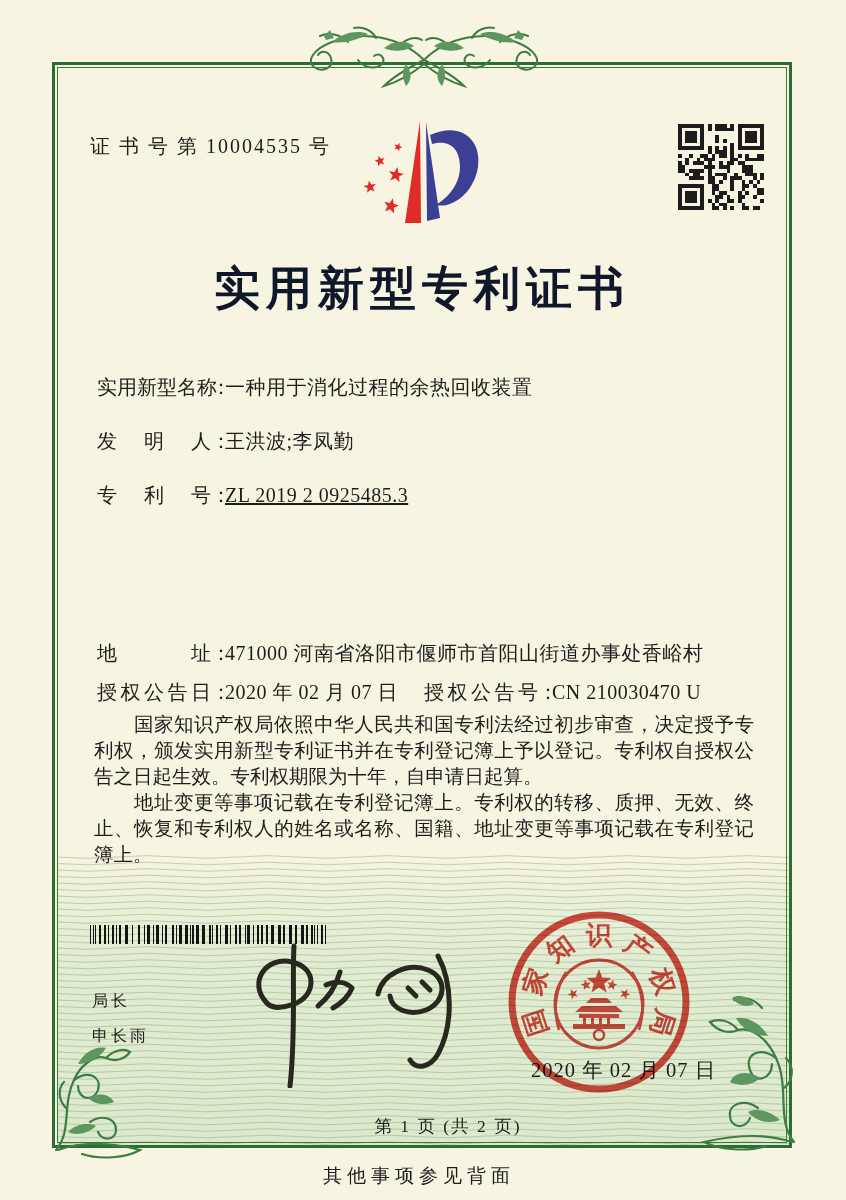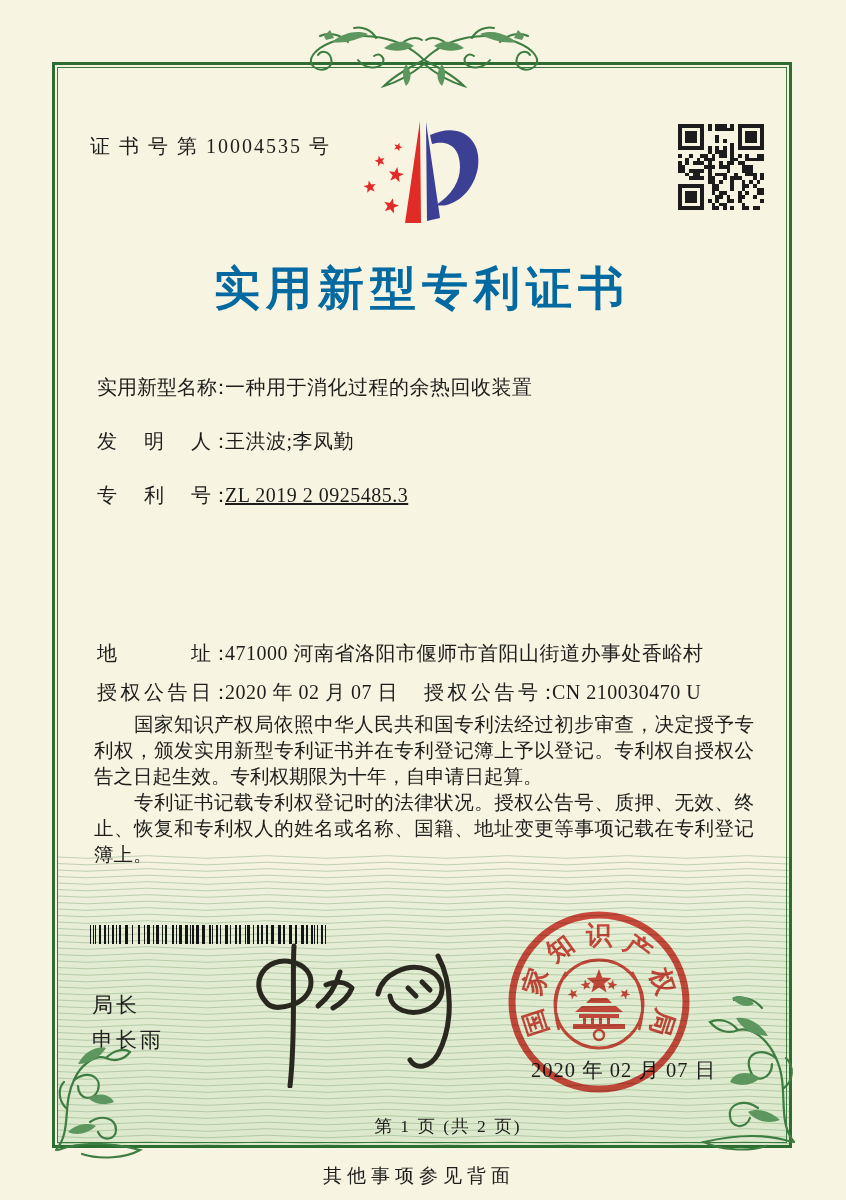--- a/index.html
+++ b/index.html
@@ -16,32 +16,32 @@
   
   .waveband{position:absolute;left:57px;top:854px;width:732px;height:291px;z-index:1;
     background:linear-gradient(180deg, rgba(226,236,211,0) 0px, rgba(226,236,211,0.55) 45px,
                rgba(224,235,208,0.92) 110px, rgba(219,232,203,0.95) 100%);}
   .waveband svg{position:absolute;left:0;top:0;}
 
   .layer{position:absolute;z-index:3;}
 
   .certno{left:90px;top:133px;font-size:20px;letter-spacing:2px;}
   .title{left:0;top:258px;width:100%;text-align:center;font-size:46px;font-weight:700;
-         letter-spacing:6px;text-indent:6px;color:#0369a1;}
+         letter-spacing:6px;text-indent:6px;color:#0f172a;}
 
   .row{font-size:20px;white-space:nowrap;}
   .row .lbl{display:inline-block;width:114px;text-align:justify;text-align-last:justify;
             -moz-text-align-last:justify;vertical-align:top;}
   .row .col{display:inline-block;width:14px;}
   .row .val{letter-spacing:0.5px;}
 
   .paras{left:94px;top:712px;width:660px;font-size:19.5px;line-height:26px;text-align:justify;}
   .paras p{margin:0;text-indent:2.05em;}
 
-  .signer{font-family:"Liberation Sans","DejaVu Sans",sans-serif;font-size:21px;
+  .signer{font-family:"Liberation Sans","DejaVu Sans",sans-serif;font-size:16px;
           letter-spacing:3px;color:#20201e;}
   .sealdate{left:531px;top:1056px;font-size:20.5px;letter-spacing:1px;z-index:3;}
   .pagefoot{left:0;top:1114px;width:100%;text-align:center;font-size:17.5px;letter-spacing:2px;padding-left:29px;}
   .backnote{left:0;top:1163px;width:100%;text-align:center;font-size:19px;letter-spacing:5px;}
 
   .seal{z-index:4;mix-blend-mode:multiply;}
   .ornament{z-index:7;pointer-events:none;}
   svg{display:block;}
   .qr{shape-rendering:crispEdges;}
 </style>
@@ -457,21 +457,21 @@
   </div>
   <div class="layer row" style="left:97px;top:679px;">
     <span class="lbl">授权公告日</span><span class="col">：</span><span class="val">2020 年 02 月 07 日</span>
   </div>
   <div class="layer row" style="left:424px;top:679px;">
     <span class="lbl">授权公告号</span><span class="col">：</span><span class="val">CN 210030470 U</span>
   </div>
 
   <div class="layer paras">
     <p>国家知识产权局依照中华人民共和国专利法经过初步审查，决定授予专利权，颁发实用新型专利证书并在专利登记簿上予以登记。专利权自授权公告之日起生效。专利权期限为十年，自申请日起算。</p>
-    <p>专利证书记载专利权登记时的法律状况。授权公告号、质押、无效、终止、恢复和专利权人的姓名或名称、国籍、地址变更等事项记载在专利登记簿上。</p>
+    <p>地址变更等事项记载在专利登记簿上。专利权的转移、质押、无效、终止、恢复和专利权人的姓名或名称、国籍、地址变更等事项记载在专利登记簿上。</p>
   </div>
 
   <svg class="layer" style="left:90px;top:925px;" width="238" height="19" viewBox="0 0 238 19" id="barcodesvg">
       <rect x="0" y="0" width="1" height="19" fill="#141414"></rect>
       <rect x="3" y="0" width="1" height="19" fill="#141414"></rect>
       <rect x="5" y="0" width="1" height="19" fill="#141414"></rect>
       <rect x="9" y="0" width="2" height="19" fill="#141414"></rect>
       <rect x="14" y="0" width="2" height="19" fill="#141414"></rect>
       <rect x="18" y="0" width="1" height="19" fill="#141414"></rect>
       <rect x="22" y="0" width="2" height="19" fill="#141414"></rect>

